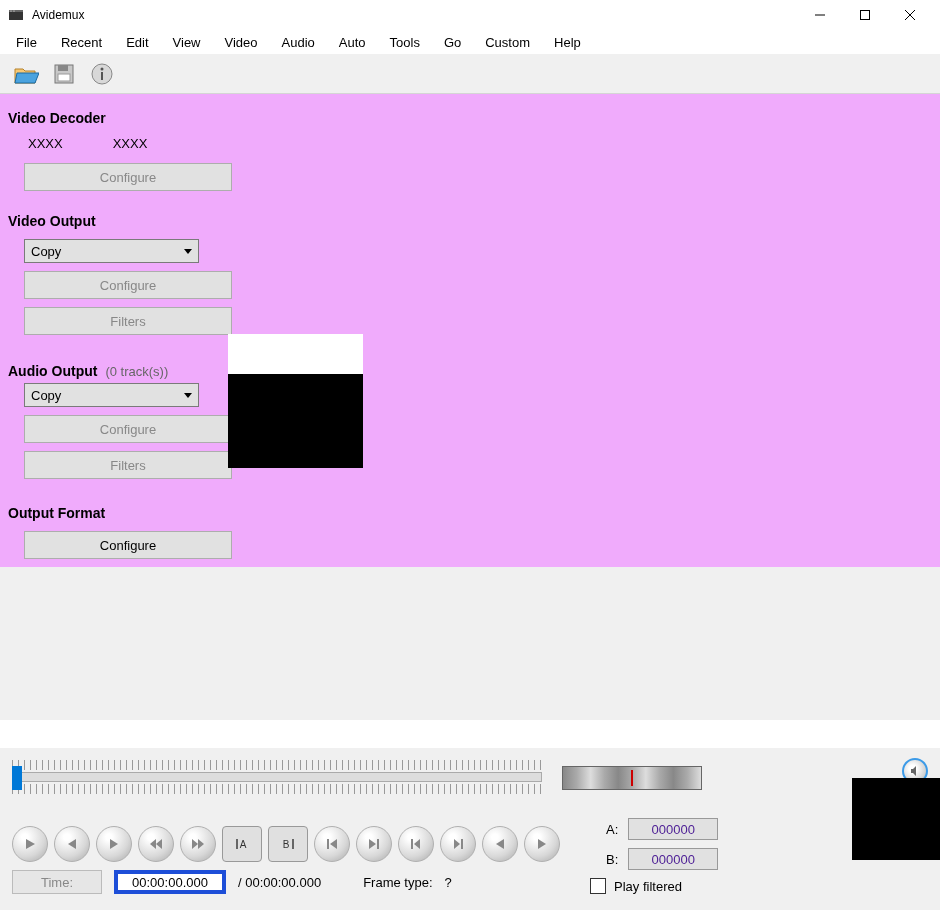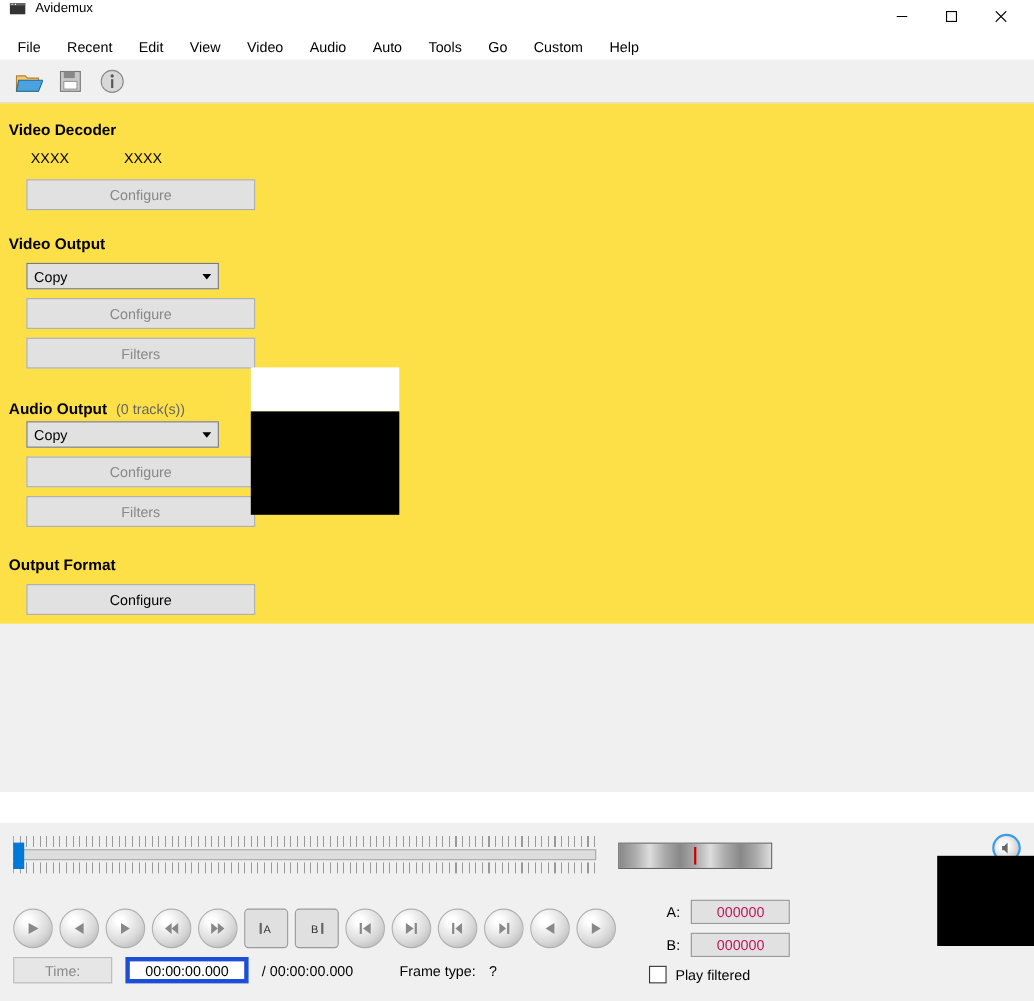--- a/index.html
+++ b/index.html
@@ -1,19 +1,19 @@
 <!DOCTYPE html>
 <html><head>
 <meta charset="utf-8">
 <style>
 * { box-sizing: border-box; margin: 0; padding: 0; font-family: "Segoe UI", Tahoma, sans-serif; }
 body { background: #fff; width: 940px; height: 910px; overflow: hidden; font-size: 13px; }
 
 
-.title-bar { height: 30px; display: flex; align-items: flex-start; padding: 0 8px; background: #fff; }
+.title-bar { height: 30px; display: flex; align-items: center; padding: 0 8px; background: #fff; }
 .title-bar .app-icon { width: 16px; height: 16px; margin-right: 8px; }
 .title-bar .title { font-size: 12px; color: #000; flex: 1; }
 .title-bar .win-btn { width: 45px; height: 30px; display: flex; align-items: center; justify-content: center; }
 .title-bar .win-btn svg { width: 10px; height: 10px; }
 
 
 .menu-bar { height: 24px; display: flex; align-items: center; padding: 0 6px; gap: 4px; background: #fff; }
 .menu-item { padding: 2px 10px; font-size: 13px; color: #000; }
 
 
@@ -59,21 +59,21 @@
 .vol-icon { width: 26px; height: 26px; border: 2px solid #3c9be8; background: radial-gradient(circle at 40% 40%, #fff 20%, #cfcfcf 70%, #999); border-radius: 50%; display: flex; align-items: center; justify-content: center; }
 .vol-slider { width: 22px; height: 10px; background: #0078d7; }
 
 .transport-row { display: flex; align-items: center; gap: 6px; margin-top: 20px; }
 .trans-btn { width: 36px; height: 36px; border-radius: 50%; background: radial-gradient(circle at 35% 30%, #fff 10%, #d8d8d8 60%, #a8a8a8); border: 1px solid #b0b0b0; display: flex; align-items: center; justify-content: center; }
 .trans-btn.sq { border-radius: 4px; background: #e0e0e0; border: 1px solid #999; width: 40px; }
 .trans-btn svg { width: 14px; height: 14px; fill: #888; }
 
 .ab-col { margin-left: 40px; display: flex; flex-direction: column; gap: 8px; }
 .ab-row { display: flex; align-items: center; gap: 10px; font-size: 13px; }
-.ab-box { width: 90px; height: 22px; border: 1px solid #999; background: #e1e1e1; display: flex; align-items: center; justify-content: center; color: #be185d; }
+.ab-box { width: 90px; height: 22px; border: 1px solid #999; background: #e1e1e1; display: flex; align-items: center; justify-content: center; color: #4c1d95; }
 
 .time-row { display: flex; align-items: center; gap: 12px; margin-top: 0; font-size: 13px; }
 .time-label-box { width: 90px; height: 24px; border: 1px solid #bbb; background: #e6e6e6; display: flex; align-items: center; justify-content: center; color: #888; }
 .time-box { width: 112px; height: 24px; border: 4px solid #1d4ed8; background: #fff; display: flex; align-items: center; justify-content: center; }
 
 .bottom-right-black { position: absolute; right: 0; bottom: 50px; width: 88px; height: 82px; background: #000; }
 .play-filtered-row { position: absolute; left: 590px; bottom: 16px; display: flex; align-items: center; gap: 8px; }
 
 .track-count { color: #666; font-size: 13px; }
 
@@ -141,21 +141,21 @@
     <svg width="24" height="24" viewBox="0 0 24 24">
         <circle cx="12" cy="12" r="10" fill="#d8d8d8" stroke="#888"></circle>
         <circle cx="12" cy="7" r="1.5" fill="#555"></circle>
         <rect x="11" y="10" width="2" height="8" fill="#555"></rect>
       </svg>
   </div>
 </div>
 
 <div class="content-bg"></div>
 
-<div class="main" style="background:#fde047;">
+<div class="main" style="background:#f0abfc;">
   <div class="left-panel">
 
     <div class="section-title">Video Decoder</div>
     <div class="decoder-row">
       <span>XXXX</span>
       <span>XXXX</span>
     </div>
     <div class="btn disabled">Configure</div>
 
     <div class="section-title" style="margin-top:14px;">Video Output</div>

